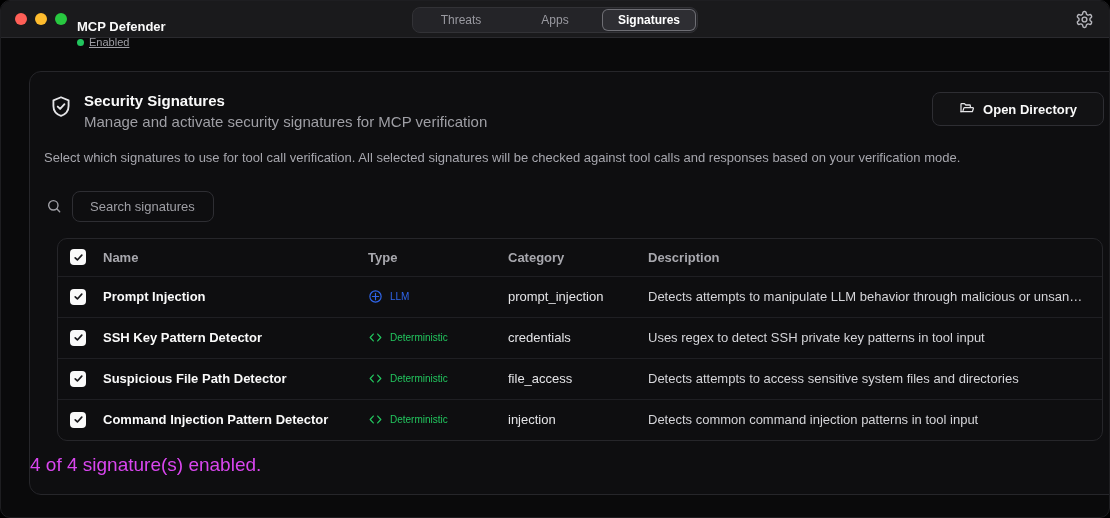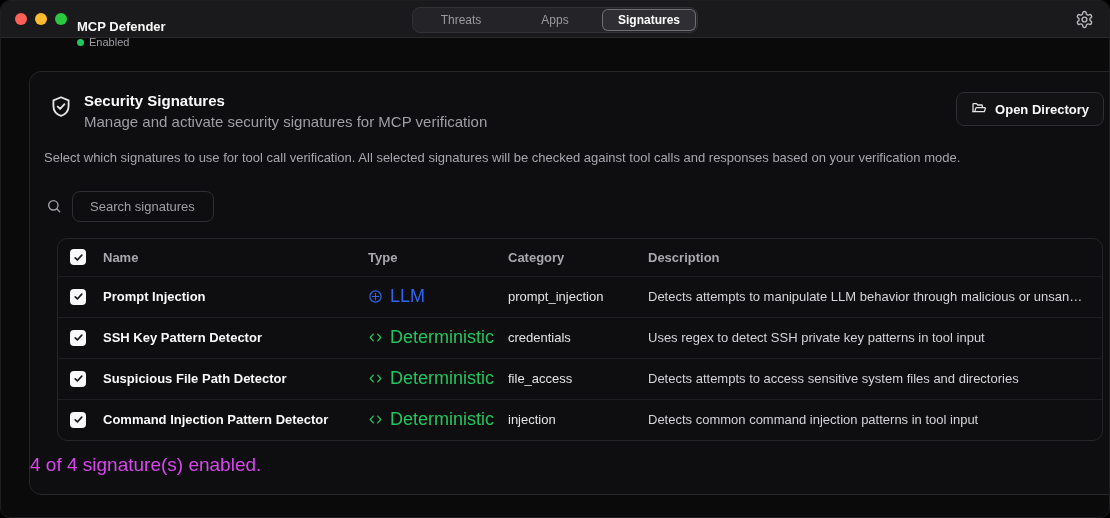--- a/index.html
+++ b/index.html
@@ -17,21 +17,21 @@
     position:relative; height:37px; background:#1a1a1c;
     border-bottom:1px solid #2a2a2e;
     display:flex; align-items:center; padding:0 14px;
   }
   .traffic { display:flex; gap:8px; align-items:center; margin-right:10px; }
   .light { width:12px; height:12px; border-radius:50%; }
   .app-id { display:flex; flex-direction:column; justify-content:center; line-height:1.15; }
   .app-name { font-size:13px; font-weight:bold; color:#fafafa;margin-top:31px; }
   .app-status-row { display:flex; align-items:center; gap:5px; margin-top:1px; }
   .status-dot { width:7px; height:7px; border-radius:50%; }
-  .app-status { font-size:11px; color:#9f9fa5; }
+  .app-status { font-size:11px; color:#9f9fa5;text-decoration:underline; }
 
   .tab-bar {
     position:absolute; left:50%; top:6px; transform:translateX(-50%);
     display:flex; align-items:flex-end; gap:2px;
     background:#242428; border:1px solid #323236; border-radius:8px;
     padding:2px; height:26px;
   }
   .tab {
     width:92px; height:20px; display:flex; align-items:center; justify-content:center;
     font-size:12px; color:#9a9aa1; border-radius:5px; cursor:default; white-space:nowrap;
@@ -48,21 +48,21 @@
     background:#0e0e10; border:1px solid #26262a; border-radius:12px;
   }
   .card-header { display:flex; align-items:flex-start; padding:20px 18px 0 18px; }
   .shield-wrap { width:26px; height:26px; color:#e4e4e7; margin-right:10px; margin-top:2px; }
   .card-title { font-size:15px; font-weight:bold; color:#fafafa; line-height:1.2; }
   .card-subtitle { font-size:15px; color:#9f9fa5; margin-top:3px; }
 
   .open-dir-btn {
     position:absolute; top:20px; right:18px;
     display:flex; align-items:center; gap:8px;
-    height:34px; padding:0 14px;
+    height:34px; padding:0 26px;
     background:#121214; border:1px solid #2e2e33; border-radius:8px;
     color:#fafafa; font-size:13px; font-weight:bold; cursor:pointer;
   }
   .open-dir-btn svg { color:#e4e4e7; }
 
   .card-desc { margin:19px 18px 0 14px; font-size:13px; color:#a6a6ad; line-height:1.35; }
 
   .search-row { display:flex; align-items:center; gap:10px; margin:24px 0 0 16px; }
   .search-icon { width:16px; height:16px; color:#9f9fa5; }
   .search-input {
@@ -80,21 +80,21 @@
   }
   .tr {
     display:grid;
     grid-template-columns:33px 265px 140px 140px 1fr;
     align-items:center; padding:0 14px 0 12px;
   }
   .tr.head { height:37px; }
   .tr.row { height:41px; border-top:1px solid #1f1f23; }
   .th { font-size:13px; font-weight:600; color:#a8a8ae; }
   .cell-name { font-size:13px; font-weight:600; color:#fafafa; }
-  .cell-type { display:flex; align-items:center; gap:7px; font-size:18px; }
+  .cell-type { display:flex; align-items:center; gap:7px; font-size:10px; }
   .cell-type svg { flex:none; }
   .cell-category { font-size:13px; color:#e4e4e7; }
   .cell-desc { font-size:13px; color:#d4d4d8; white-space:nowrap; overflow:hidden; text-overflow:ellipsis; padding-right:4px; }
 
   .checkbox {
     width:16px; height:16px; border-radius:4px; background:#fafafa;
     display:flex; align-items:center; justify-content:center; cursor:pointer;
   }
   .checkbox svg { color:#18181b; }
 

